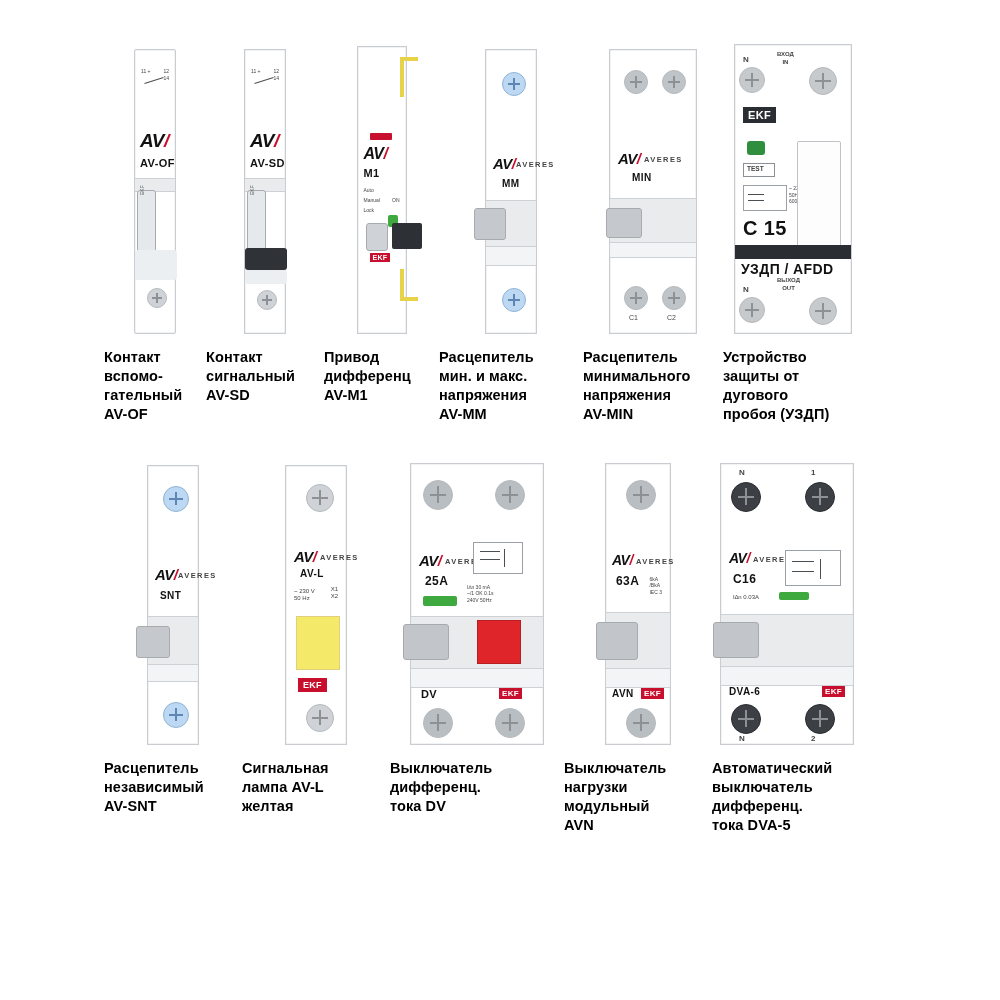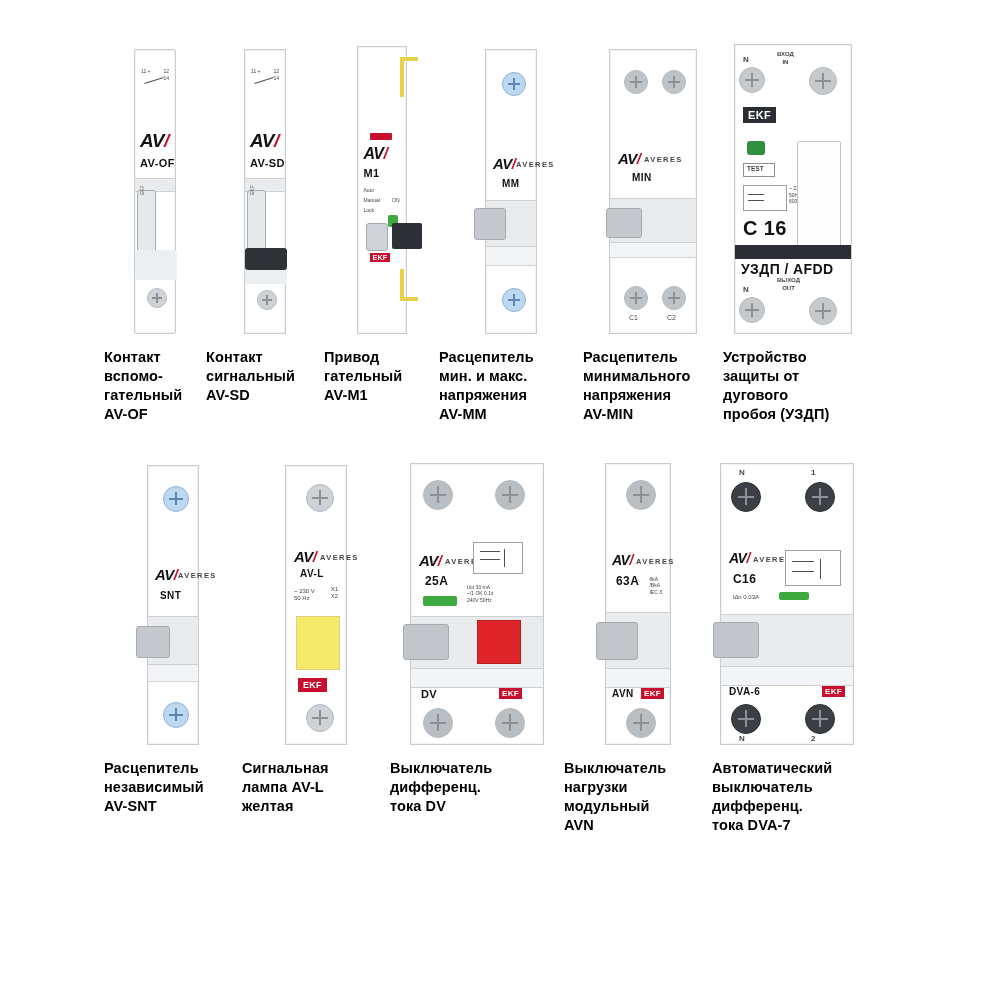--- a/index.html
+++ b/index.html
@@ -259,21 +259,21 @@
           <div class="tinytext" style="right:6px;top:150px;">ON</div>
           <div class="greenled" style="left:30px;top:168px;width:10px;height:12px;"></div>
           <div class="lever" style="left:8px;top:176px;width:20px;height:26px;background:#cfd3d7;"></div>
           <div style="position:absolute;left:34px;top:176px;width:30px;height:26px;background:#2d3135;border-radius:2px;"></div>
           <div class="ekf" style="left:12px;top:206px;">EKF</div>
           <div style="position:absolute;left:42px;top:250px;width:18px;height:4px;background:#e8d24a;"></div>
           <div style="position:absolute;left:42px;top:222px;width:4px;height:32px;background:#e8d24a;"></div>
         </div>
       </div>
       <div class="caption">Привод
-гательный
+дифференц
 AV-M1</div>
     </div>
 
     <div class="cell" style="width:144px;">
       <div class="art">
         <div class="dev" style="width:52px;height:285px;">
           <div class="screw screw-blue" style="left:16px;top:22px;width:22px;height:22px;"></div>
           <div class="av-logo" style="left:7px;top:105px;font-size:15px;"><span>AV</span><span class="slash">/</span></div>
           <div class="averes" style="left:30px;top:110px;">AVERES</div>
           <div class="devlabel" style="left:16px;top:128px;">MM</div>
@@ -324,21 +324,21 @@
           <div class="greenled" style="left:12px;top:96px;width:18px;height:14px;background:#2f8f3f;border-radius:3px;"></div>
           <div class="diagbox" style="left:8px;top:118px;width:30px;height:12px;border:1px solid #8b9096;"></div>
           <div class="tinytext" style="left:12px;top:120px;font-size:6.5px;font-weight:bold;">TEST</div>
           <div class="diagbox" style="left:8px;top:140px;width:42px;height:24px;">
             <div class="kline" style="left:4px;top:8px;width:16px;height:1px;"></div>
             <div class="kline" style="left:4px;top:14px;width:16px;height:1px;"></div>
           </div>
           <div class="tinytext" style="left:54px;top:140px;white-space:pre-line;font-size:5px;">~ 230V
 50HZ
 6000</div>
-          <div class="devlabel" style="left:8px;top:172px;font-size:20px;">C 16</div>
+          <div class="devlabel" style="left:8px;top:172px;font-size:20px;">C 15</div>
           <div class="lever-white lever" style="left:62px;top:96px;width:42px;height:104px;border-radius:2px;"></div>
           <div class="band" style="left:0;top:200px;width:100%;height:14px;background:#2a2e33;border:none;"></div>
           <div class="devlabel" style="left:6px;top:216px;font-size:14px;">УЗДП / AFDD</div>
           <div class="tinytext" style="left:8px;top:240px;font-size:8px;font-weight:bold;">N</div>
           <div class="tinytext" style="left:42px;top:232px;font-size:6px;font-weight:bold;white-space:pre-line;text-align:center;">ВЫХОД
 OUT</div>
           <div class="screw" style="left:4px;top:252px;width:24px;height:24px;background:#c6cacd;"></div>
           <div class="screw" style="left:74px;top:252px;width:26px;height:26px;background:#c6cacd;"></div>
         </div>
       </div>
@@ -470,17 +470,17 @@
           <div class="ekf" style="right:8px;top:222px;font-size:8px;">EKF</div>
           <div class="screw" style="left:10px;top:240px;width:28px;height:28px;background:#3c4045;border-color:#2a2e33;"></div>
           <div class="screw" style="left:84px;top:240px;width:28px;height:28px;background:#3c4045;border-color:#2a2e33;"></div>
           <div class="tinytext" style="left:18px;top:270px;font-size:8px;font-weight:bold;">N</div>
           <div class="tinytext" style="left:90px;top:270px;font-size:8px;font-weight:bold;">2</div>
         </div>
       </div>
       <div class="caption">Автоматический
 выключатель
 дифференц.
-тока DVA-7</div>
+тока DVA-5</div>
     </div>
   </div>
 
 </div>
 
 </body></html>

